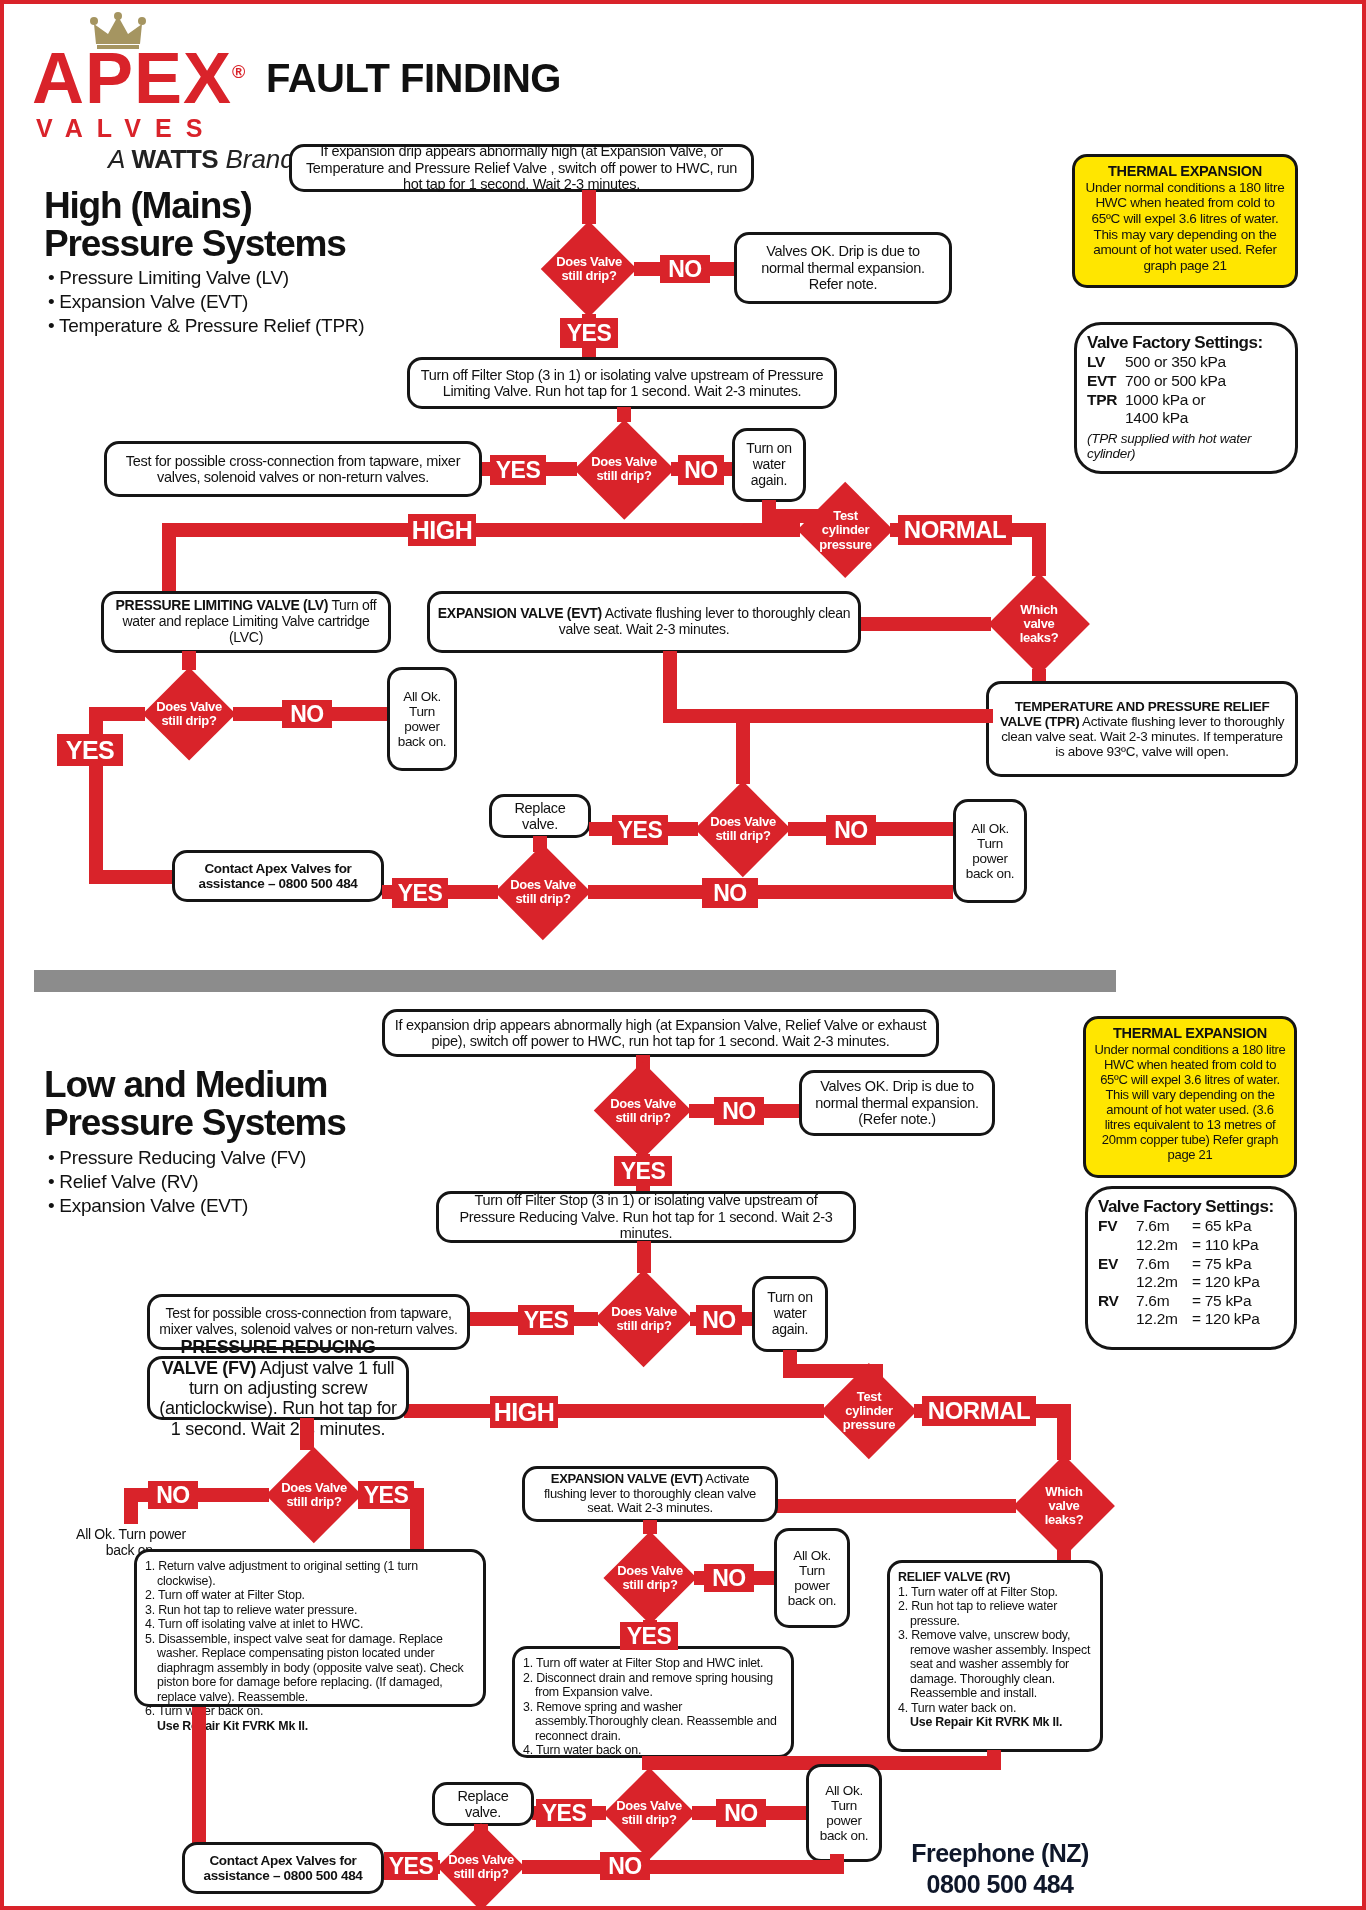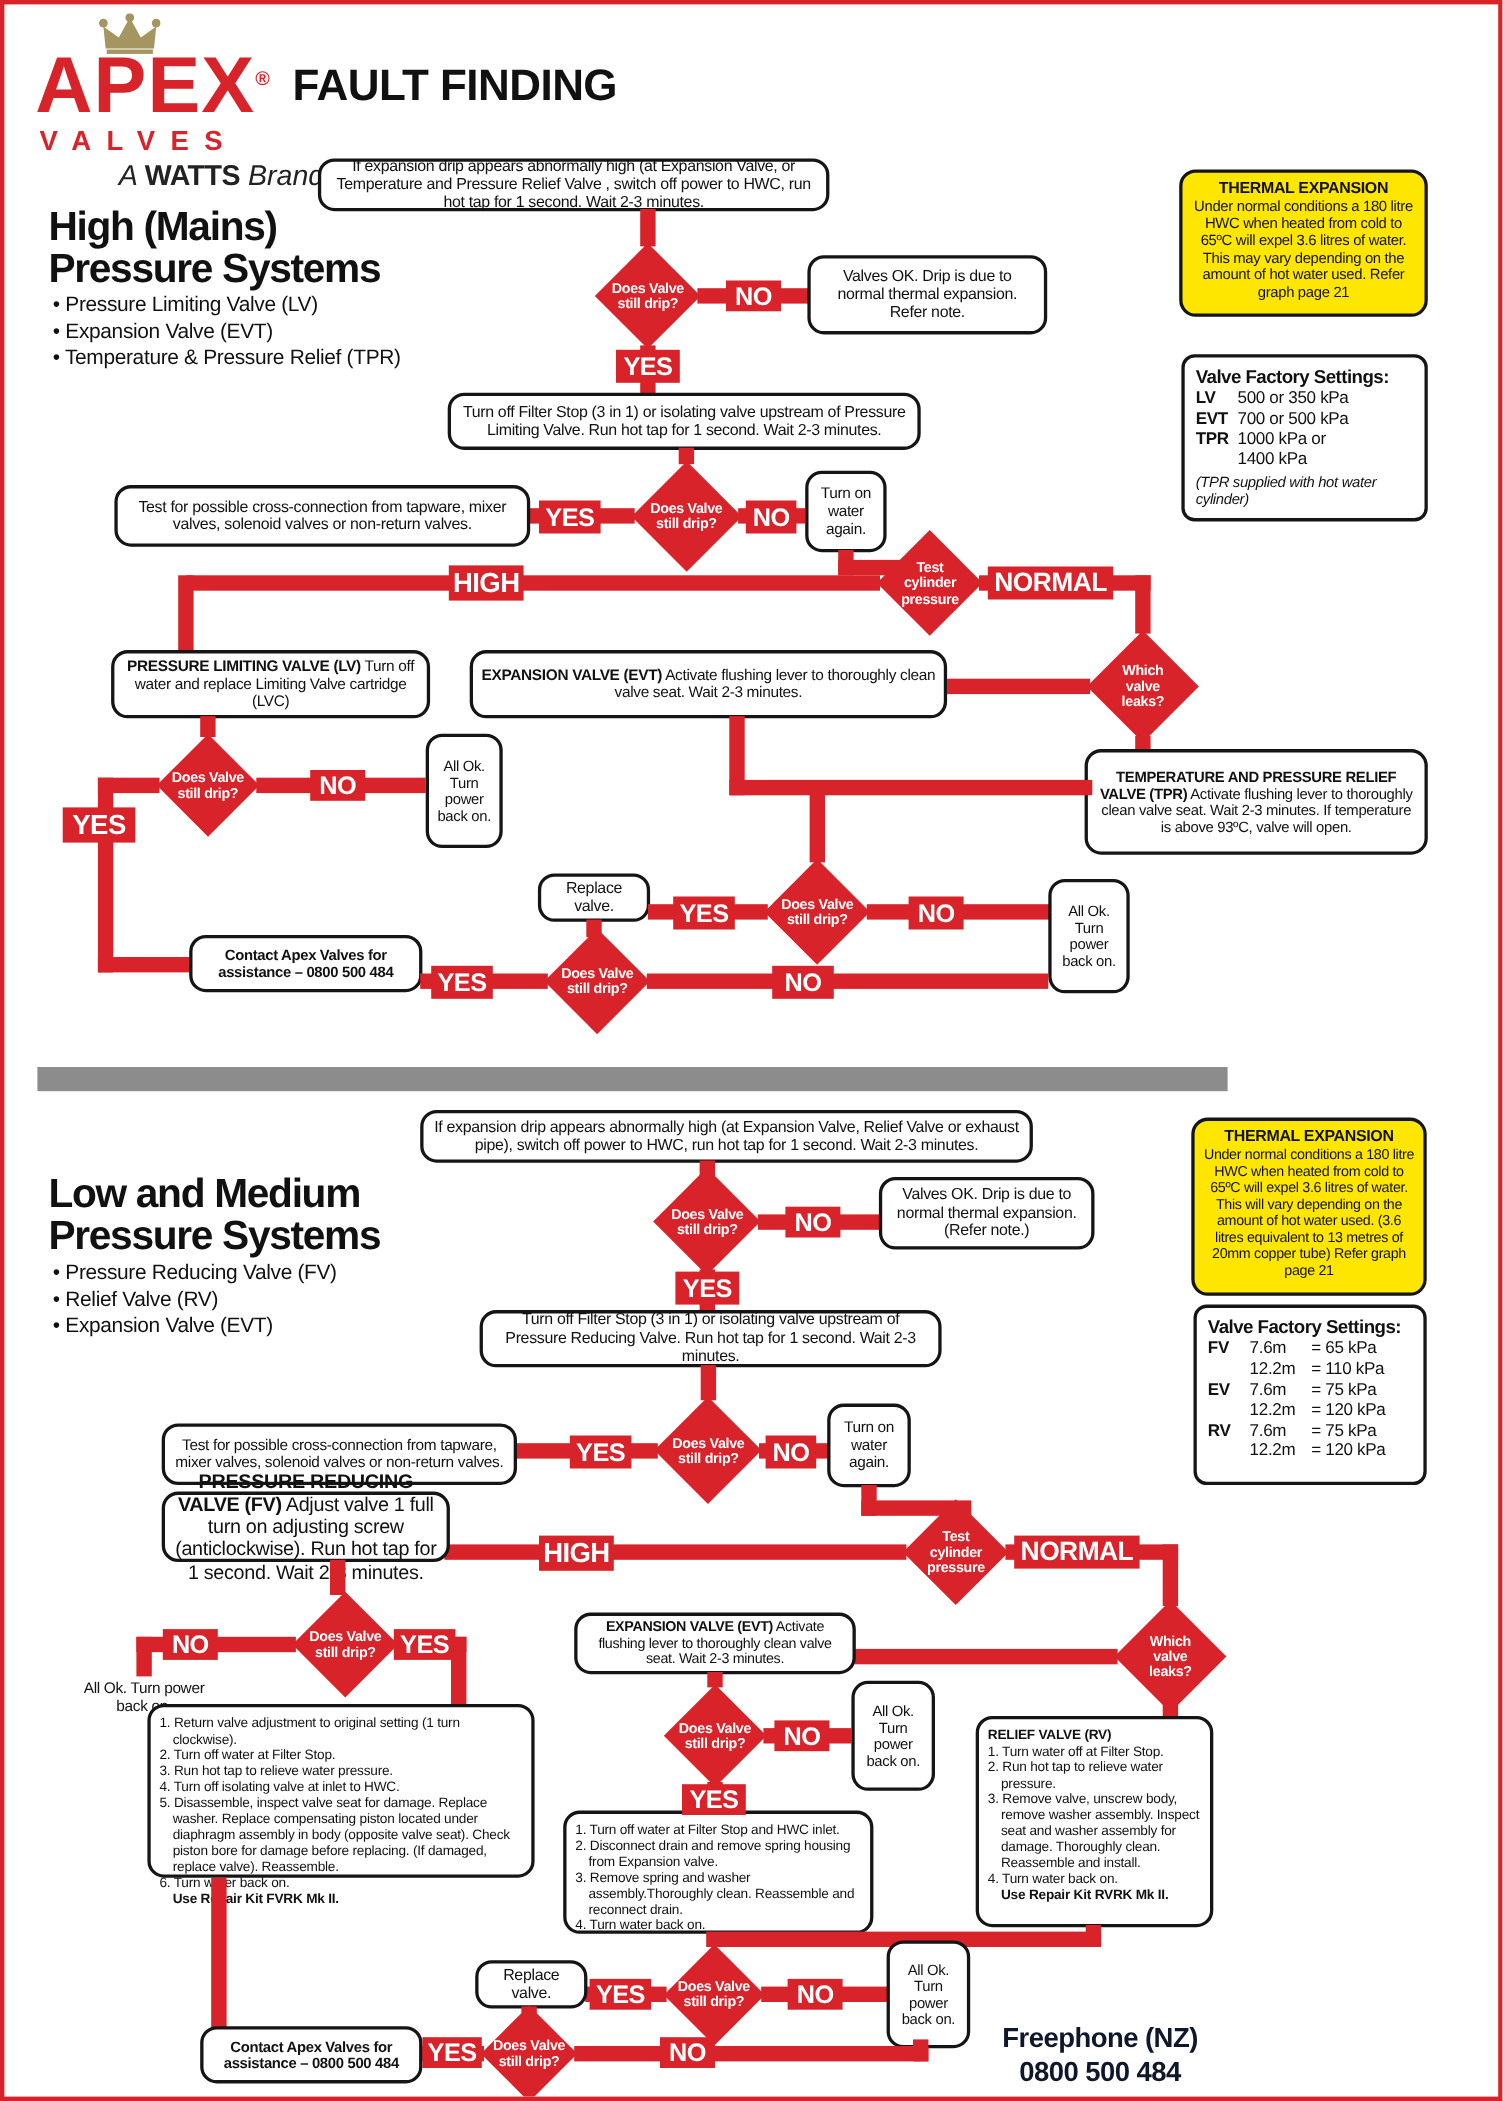--- a/index.html
+++ b/index.html
@@ -7,21 +7,21 @@
   .abs { position:absolute; }
   .hline, .vline { position:absolute; background:#d9232a; }
   .fbox { position:absolute; background:#fff; border:3px solid #151515; border-radius:15px;
           display:flex; align-items:center; justify-content:center; text-align:center;
           font-size:14.5px; line-height:1.13; letter-spacing:-0.3px; color:#111; padding:2px 7px; box-sizing:border-box; }
   .fbox b { letter-spacing:-0.3px; }
   .ybox { position:absolute; background:#ffe600; border:3px solid #151515; border-radius:15px;
           text-align:center; font-size:13.5px; line-height:1.16; letter-spacing:-0.3px; color:#111;
           padding:6px 8px; box-sizing:border-box; }
   .ybox .ytitle { font-weight:bold; font-size:14.5px; }
-  .sbox { position:absolute; background:#fff; border:3px solid #151515; border-radius:12px;
+  .sbox { position:absolute; background:#fff; border:3px solid #151515; border-radius:27px;
           font-size:15px; line-height:1.2; letter-spacing:-0.3px; color:#111; padding:8px 10px; box-sizing:border-box; }
   .sbox .stitle { font-weight:bold; font-size:17px; letter-spacing:-0.5px; }
   .srow { display:flex; font-size:15.5px; }
   .srow .k { font-weight:bold; width:38px; flex:none; }
   .srow .m { width:56px; flex:none; }
   .snote { font-style:italic; font-size:13.5px; margin-top:3px; line-height:1.15; }
   .diamond { position:absolute; display:flex; align-items:center; justify-content:center; }
   .diamond::before { content:""; position:absolute; inset:14%; background:#d9232a; transform:rotate(45deg); }
   .dtext { position:relative; z-index:2; color:#fff; font-weight:bold; font-size:13px; line-height:1.08;
            text-align:center; width:66px; letter-spacing:-0.3px; }

